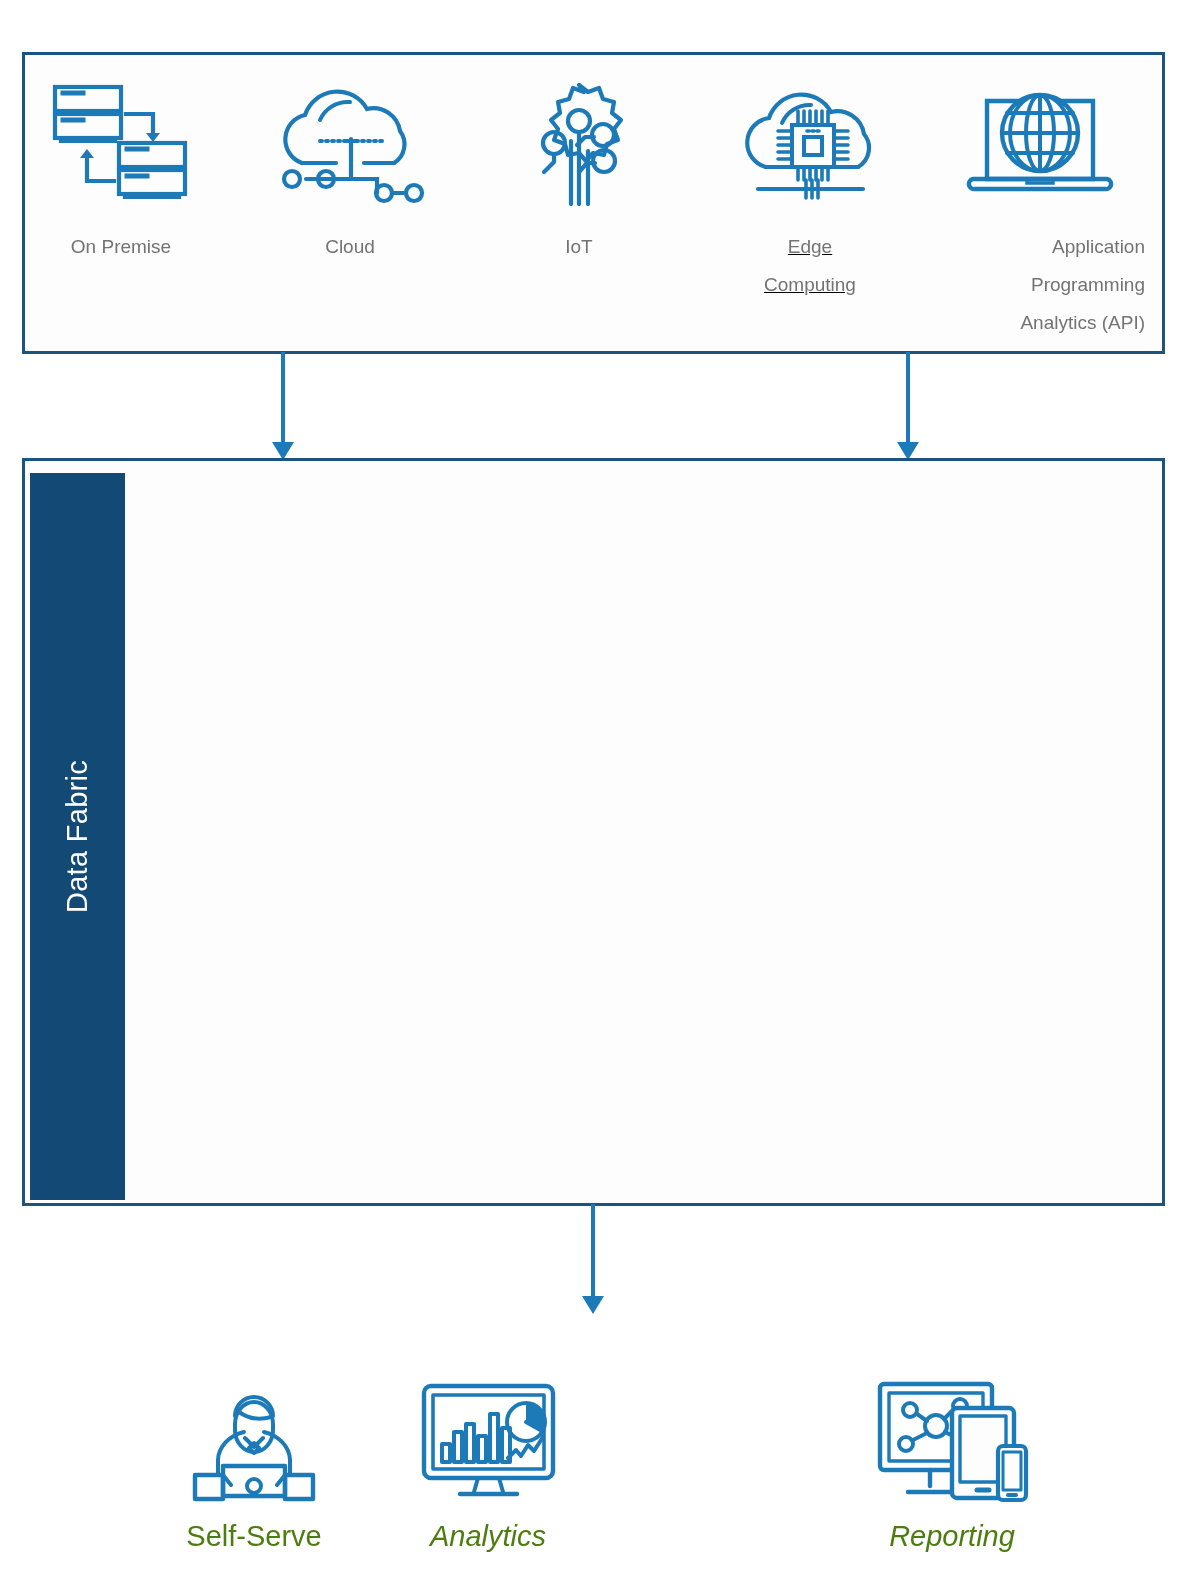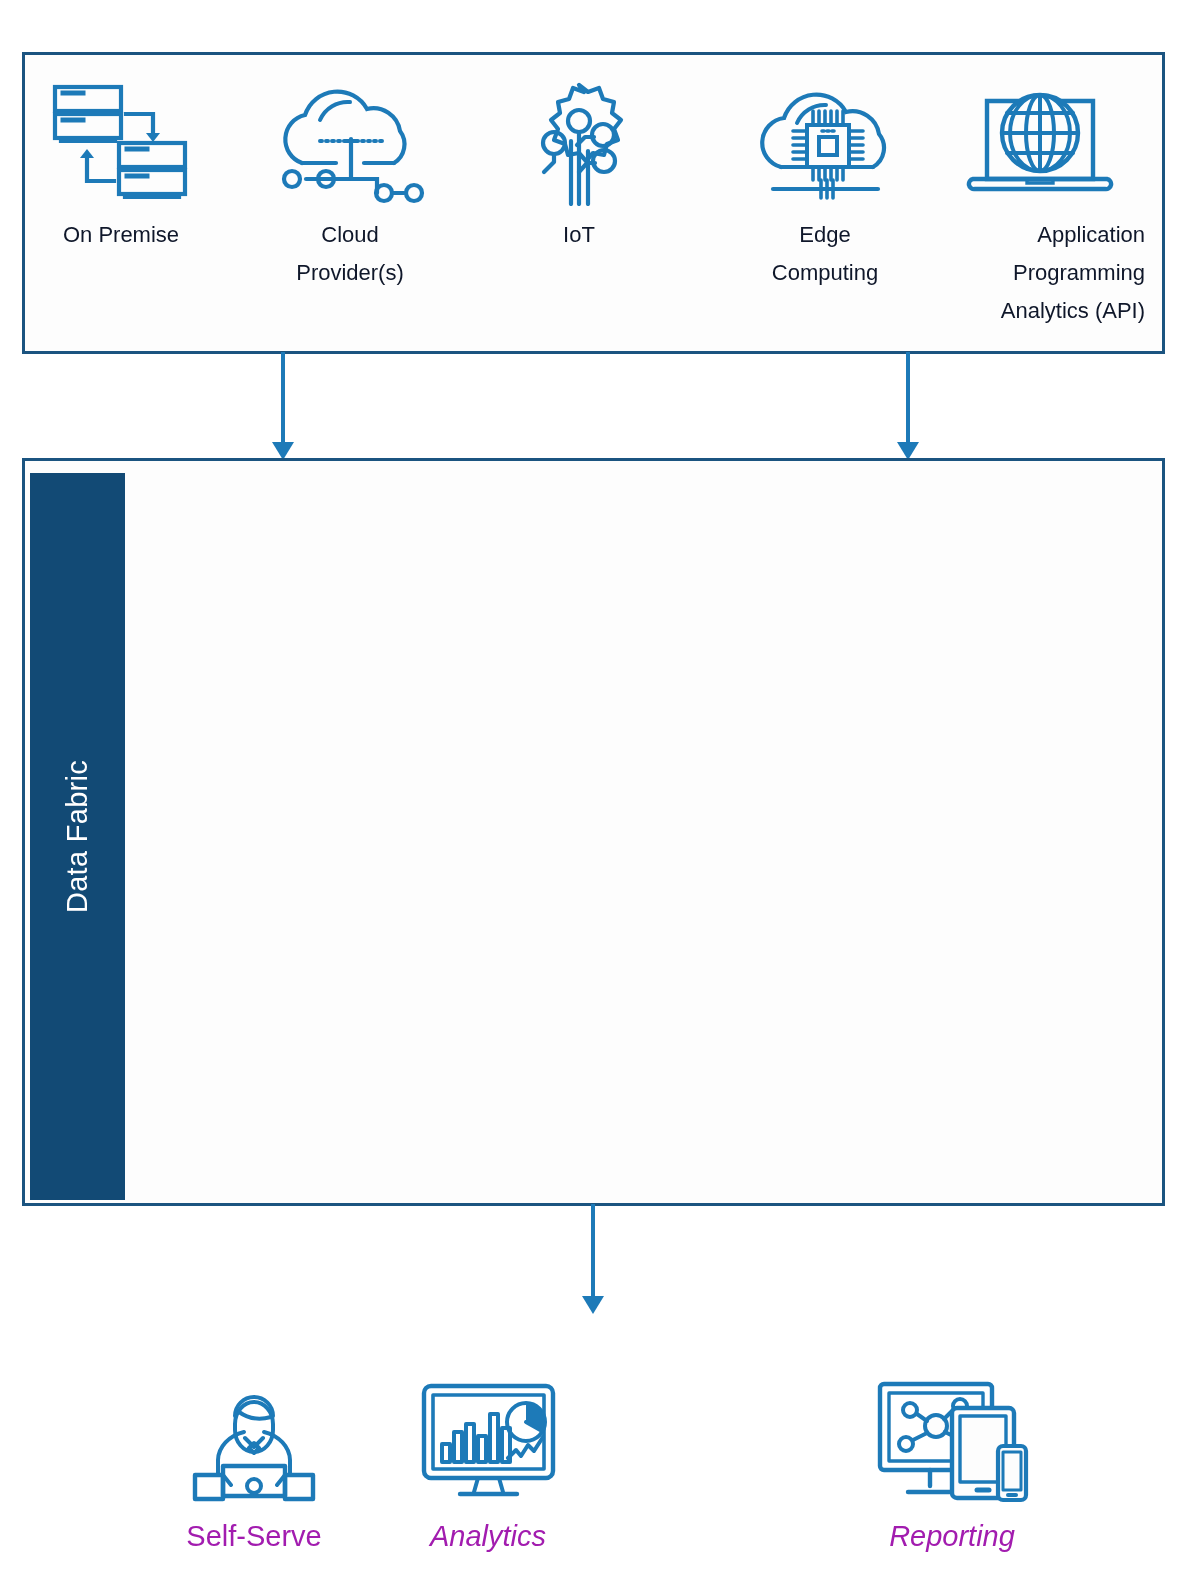--- a/index.html
+++ b/index.html
@@ -69,48 +69,48 @@
     width: 210px;
     text-align: center;
   }
   .src-icon {
     height: 130px;
     display: flex;
     align-items: center;
     justify-content: center;
   }
   .src-label {
-    margin-top: 8px;
-    color: #0f172a;
-    font-size: 22px;
+    margin-top: 20px;
+    color: #737373;
+    font-size: 19px;
     line-height: 38px;
     font-family: "Liberation Sans", sans-serif;
   }
 
   #src-0 { left: 16px;  top: 78px; }
   #src-1 { left: 245px; top: 78px; }
   #src-2 { left: 474px; top: 78px; }
-  #src-3 { left: 720px; top: 78px; }
+  #src-3 { left: 705px; top: 78px; text-decoration: underline; }
   #src-4 { left: 935px; top: 78px; text-align: right; }
 
   
   .out-item {
     position: absolute;
     width: 220px;
     text-align: center;
   }
   .out-icon {
     height: 135px;
     display: flex;
     align-items: flex-end;
     justify-content: center;
   }
   .out-label {
     margin-top: 10px;
-    color: #a21caf;
+    color: #4d7c0f;
     font-size: 29px;
     line-height: 36px;
     font-family: "Liberation Sans", sans-serif;
   }
   #out-0 { left: 144px; top: 1373px; }
   #out-1 { left: 378px; top: 1373px; font-style: italic; }
   #out-2 { left: 602px; top: 1373px; }
   #out-3 { left: 842px; top: 1373px; font-style: italic; }
 
   
@@ -174,21 +174,20 @@
         <circle cx="24" cy="98" r="8"></circle>
         <circle cx="58" cy="98" r="8"></circle>
         <path d="M83 98 h26 v14"></path>
         <circle cx="116" cy="112" r="8"></circle>
         <path d="M124 112 h12"></path>
         <circle cx="146" cy="112" r="8"></circle>
       </svg>
     </div>
     <div class="src-label">
       <div>Cloud</div>
-      <div>Provider(s)</div>
     </div>
   </div>
 
   <div class="src-item" id="src-2">
     <div class="src-icon">
       <svg width="140" height="125" viewBox="0 0 140 125" fill="none" stroke="#1d7ab8" stroke-width="4.2" stroke-linecap="round" stroke-linejoin="round">
 
         <path d="M70 4
                  l9 7 l11 -4 l4 11 l11 3 l-2 11 l9 7 l-7 9 l4 11 l-11 4 l-3 11 l-11 -2 l-7 8
                  l-7 -8 l-11 2 l-3 -11 l-11 -4 l4 -11 l-7 -9 l9 -7 l-2 -11 l11 -3 l4 -11 l11 4 z"></path>

